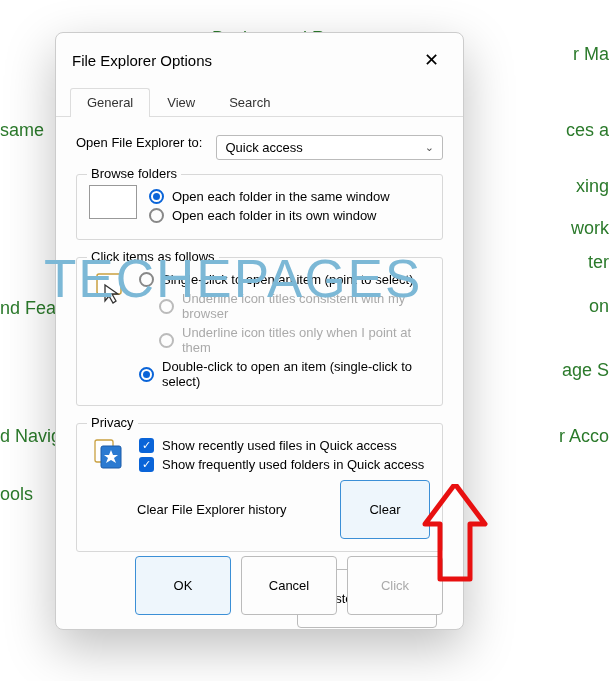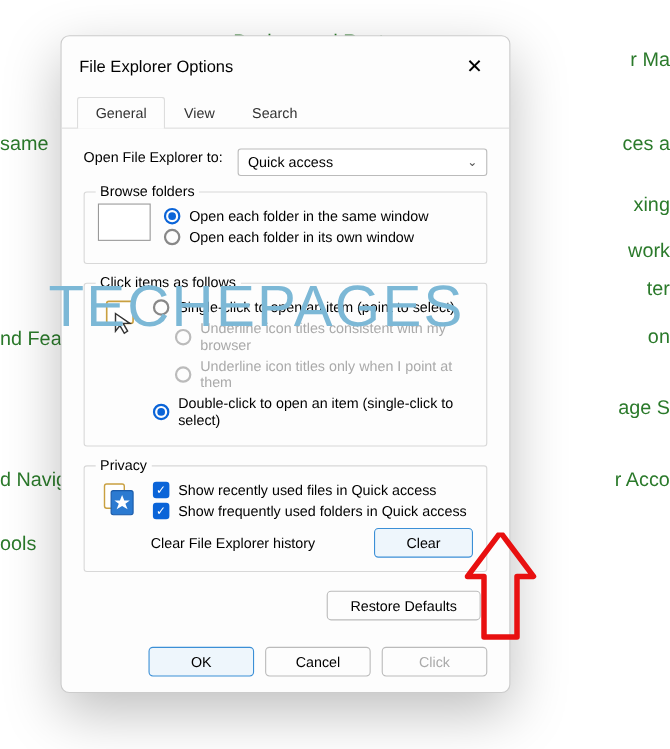--- a/index.html
+++ b/index.html
@@ -145,21 +145,21 @@
     .privacy-clear-row {
       display: flex;
       justify-content: space-between;
       align-items: center;
       margin-top: 8px;
     }
     .btn {
       border: 1px solid #bbb;
       background: #fdfdfd;
       border-radius: 4px;
-      padding: 5px 0;
+      padding: 21px 0;
       min-width: 90px;
       text-align: center;
       cursor: pointer;
       font-size: 13px;
     }
     .btn.primary {
       border-color: #3b8fd6;
       background: #eef6fc;
     }
     .btn.disabled { color: #aaa; cursor: default; }

